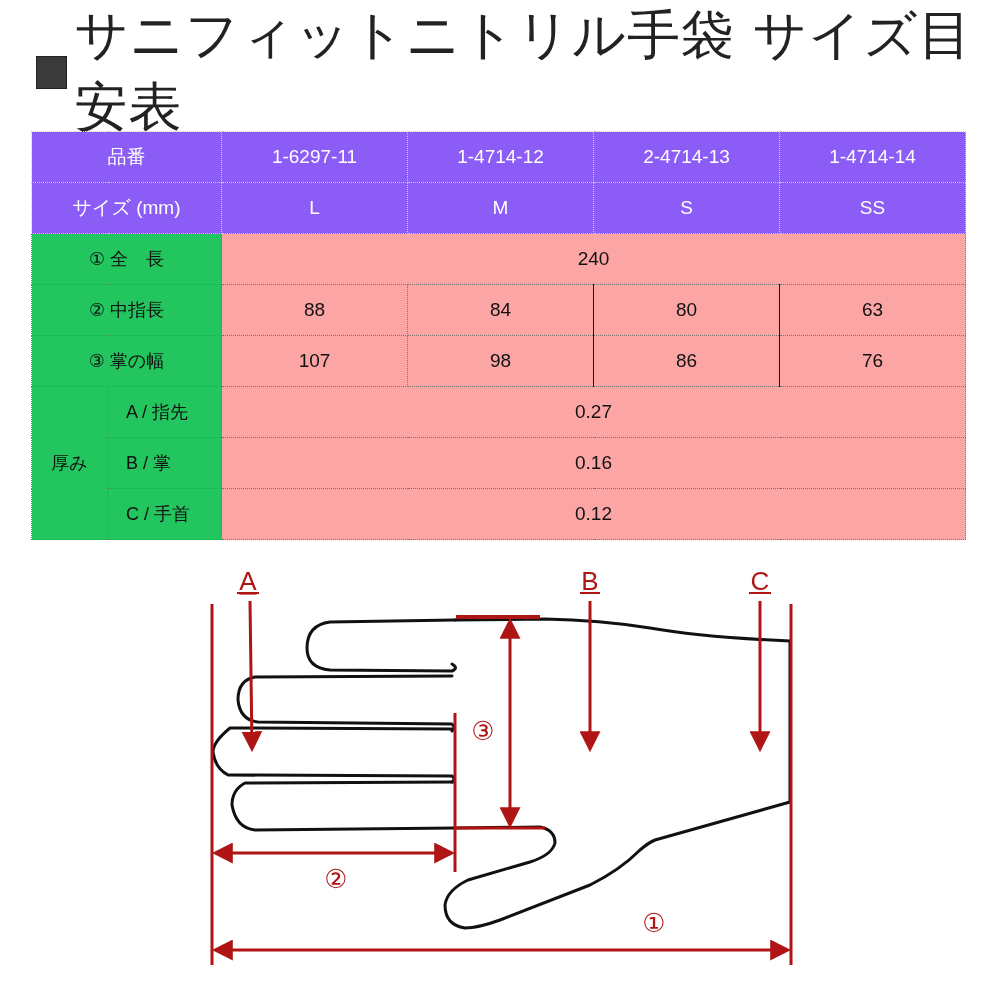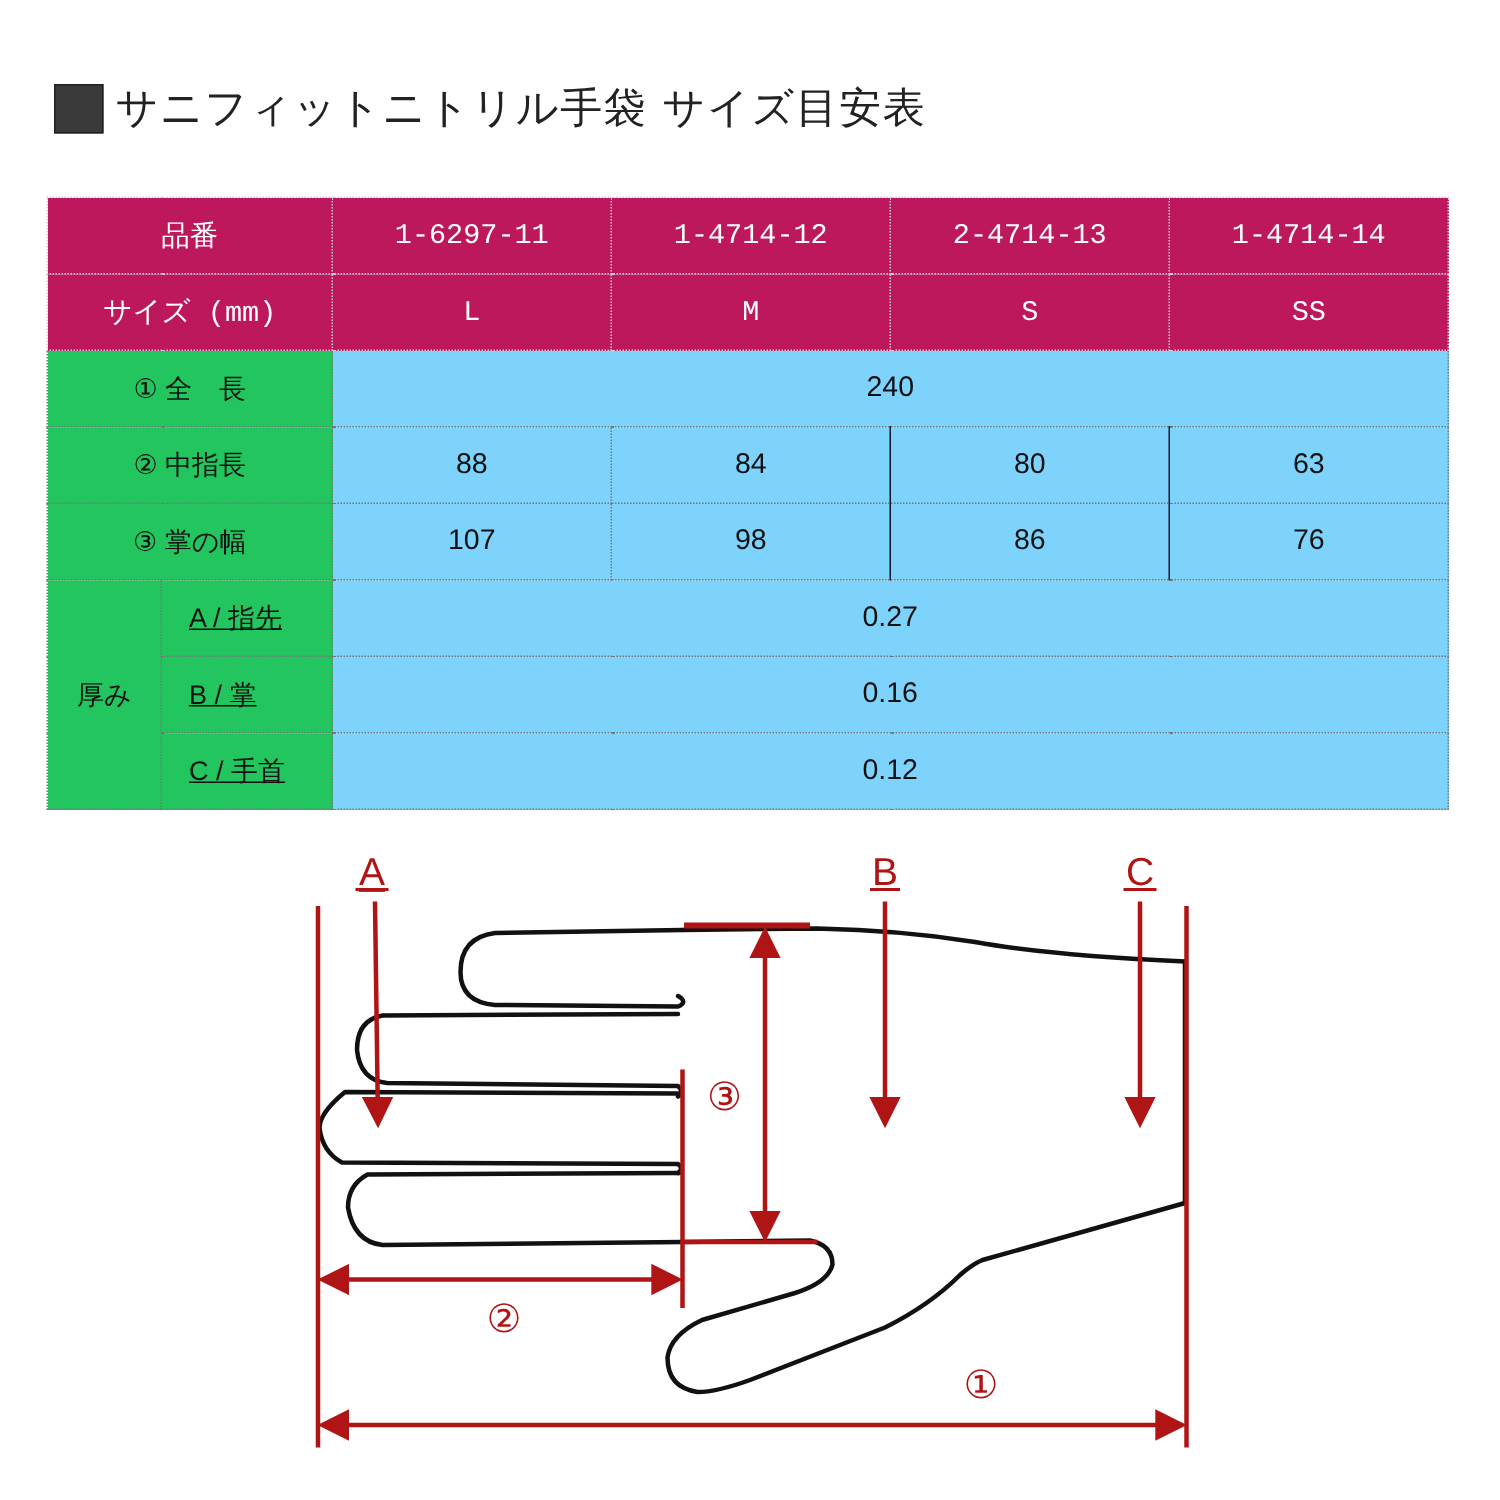--- a/index.html
+++ b/index.html
@@ -1,29 +1,29 @@
 <!DOCTYPE html>
 <html><head>
 <meta charset="utf-8">
 <style>
   html, body { margin:0; padding:0; background:#ffffff; }
   body { width:1000px; height:1000px; position:relative; overflow:hidden;
          font-family:"DejaVu Sans", "Liberation Sans", sans-serif; color:#111; }
   .title { position:absolute; left:36px; top:44px; height:56px; display:flex; align-items:center;
-           font-size:28px; color:#222; letter-spacing:1px; font-weight:normal; }
+           font-size:53px; color:#222; letter-spacing:1px; font-weight:normal; }
   .title .sq { display:inline-block; width:31px; height:31px; background:#3a3a3a; border:1px solid #222;
                margin-right:8px; }
   table.size { position:absolute; left:31px; top:131px; width:934px; border-collapse:collapse;
                table-layout:fixed; font-family:"Liberation Sans", "DejaVu Sans", sans-serif; }
   table.size td { height:50px; text-align:center; vertical-align:middle; font-size:19px;
                   border:1px dotted #777; padding:0; }
-  table.size tr.hdr td { background:#be185d; color:#ffffff; border:1px dotted #c8cdd8; font-size:19px;font-family:Liberation Mono, monospace; }
+  table.size tr.hdr td { background:#8b5cf6; color:#ffffff; border:1px dotted #c8cdd8; font-size:19px; }
   table.size td.lbl { background:#22c55e; color:#111; font-size:18px; }
-  table.size td.lbl.left { text-align:left; padding-left:18px;text-decoration:underline; }
-  table.size td.val { background:#7dd3fc; }
+  table.size td.lbl.left { text-align:left; padding-left:18px; }
+  table.size td.val { background:#fca5a5; }
   table.size td.solid-l { border-left:1px solid #0f172a; }
   .diagram { position:absolute; left:0; top:560px; width:1000px; height:420px; }
 </style>
 </head>
 <body>
 
 <div class="title">
   <span class="sq"></span>
   <span>サニフィットニトリル手袋 サイズ目安表</span>
 </div>

